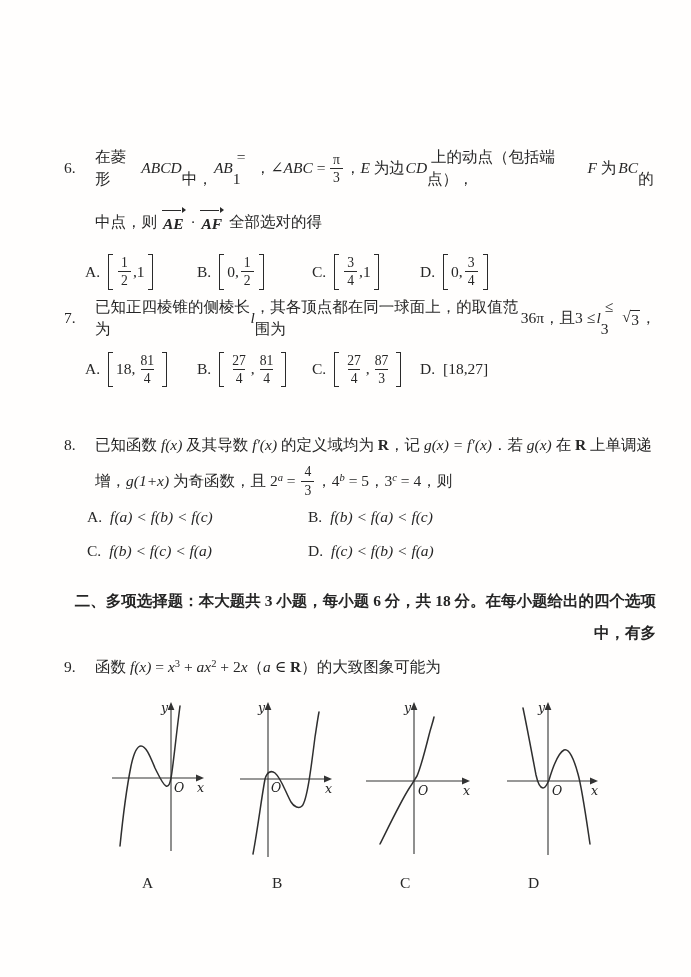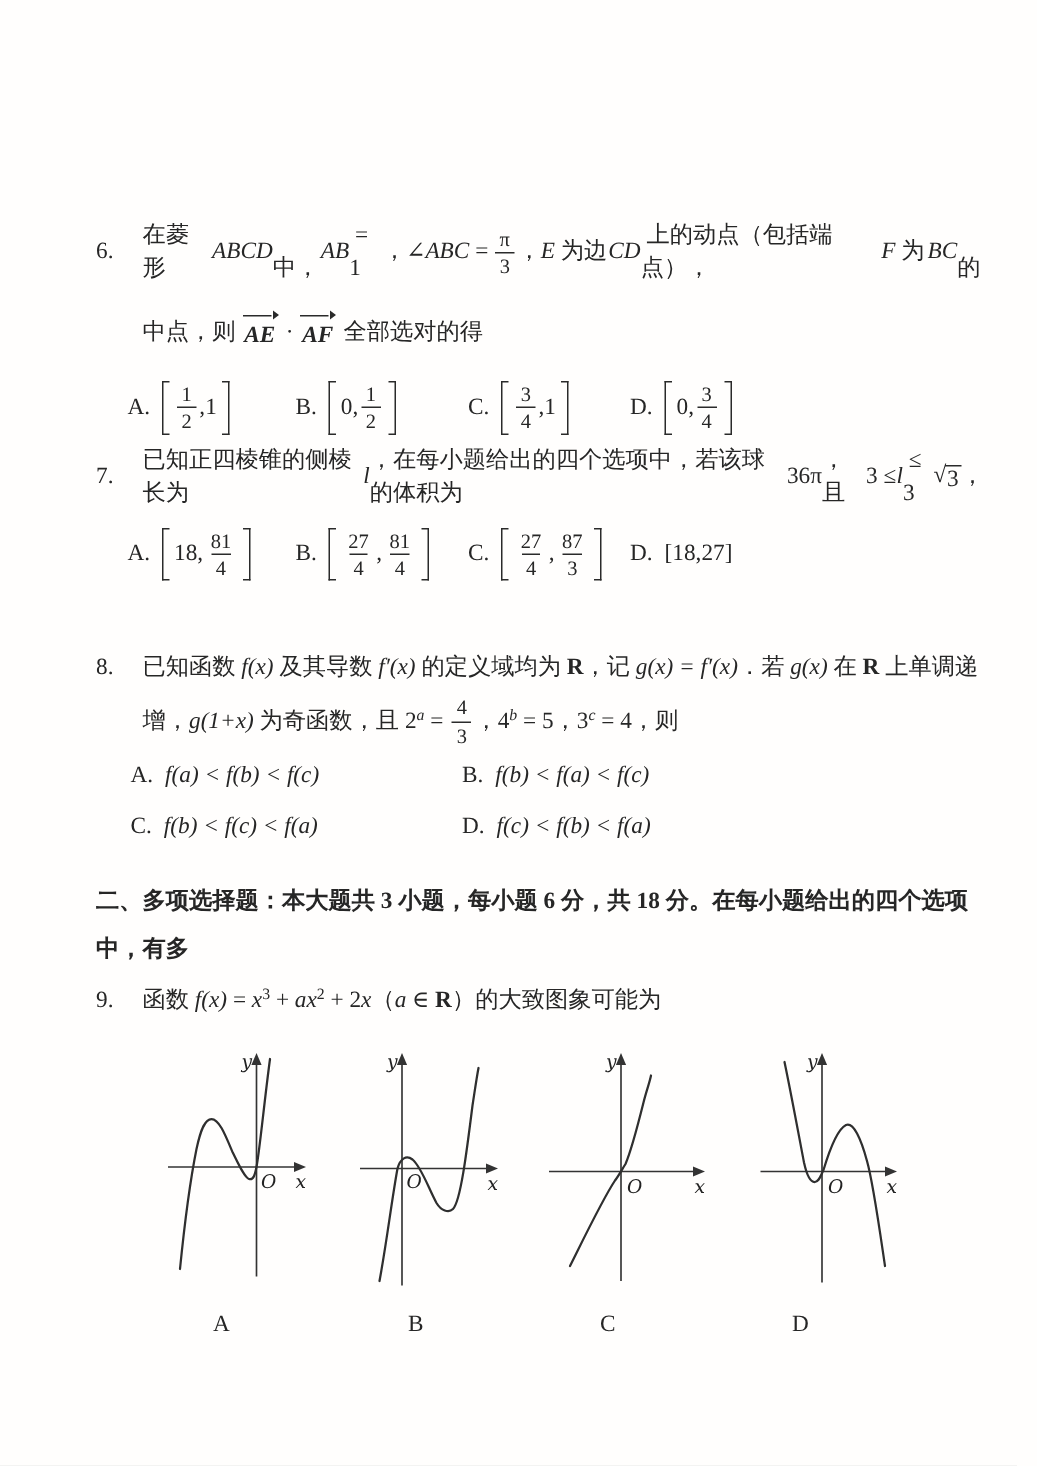--- a/index.html
+++ b/index.html
@@ -47,21 +47,21 @@
   .optrow4 .opt:nth-child(2){ width:115px; }
   .optrow4 .opt:nth-child(3){ width:108px; }
   .optrow2 { display:flex; align-items:center; padding-left:23px; }
   .optrow2 .opt { width:221px; }
   .opt { display:inline-flex; align-items:center; }
   .lab { margin-right:8px; white-space:pre; }
   .optf { display:inline-flex; align-items:center; min-height:24px; }
   .optf > span { white-space:pre-wrap; }
 
   .secblock { font-weight:bold; }
-  .secline { display:block; line-height:2.05; }
+  .secline { display:block; line-height:2.05;text-align:right; }
   .secline2 { padding-left:31px; }
 
   .graphs { position:absolute; left:0; top:694px; width:691px; height:225px; }
   .graph { position:absolute; top:5px; }
   .graph .ax { stroke:#333; stroke-width:1.1; fill:none; }
   .graph .curve { stroke:#2f2f2f; stroke-width:1.5; fill:none; stroke-linecap:round; }
   .graph .arr { fill:#333; stroke:none; }
   .axlbl { font-family:"DejaVu Serif","Liberation Serif",serif; font-style:italic; font-size:12.5px; fill:#222; }
   .glabel { position:absolute; top:178px; font-size:15.5px; }
 </style>
@@ -114,21 +114,21 @@
             <span class="frac"><span class="fn">3</span><span class="fd">4</span></span>
             <span class="brk rbrk"></span>
           </span>
       </span>
     </div>
   </div>
 
   <div class="qblock" style="top:296px">
     <div class="row">
       <span class="qno">7.</span>
-      <span class="row" style="flex:1"><span class="ct">已知正四棱锥的侧棱长为 </span><span class="mi">l</span><span class="ct">，在每小题给出的四个选项中，若该球的体积为 </span><span class="mn">36π</span><span class="ct">，且 </span><span class="mn">3 ≤ </span><span class="mi">l</span><span class="mn"> ≤ 3</span><span class="sqrt mn"><span class="rsign">√</span><span class="rad">3</span></span><span class="ct">，</span></span>
+      <span class="row" style="flex:1"><span class="ct">已知正四棱锥的侧棱长为 </span><span class="mi">l</span><span class="ct">，其各顶点都在同一球面上，的取值范围为 </span><span class="mn">36π</span><span class="ct">，且 </span><span class="mn">3 ≤ </span><span class="mi">l</span><span class="mn"> ≤ 3</span><span class="sqrt mn"><span class="rsign">√</span><span class="rad">3</span></span><span class="ct">，</span></span>
     </div>
     <div class="optrow4 mt10">
       <span class="opt">
         <span class="lab">A.</span>
         <span class="optf">
             <span class="brk lbrk"></span>
             <span class="mn">18,</span>
             <span class="frac"><span class="fn">81</span><span class="fd">4</span></span>
             <span class="brk rbrk"></span>
           </span>

